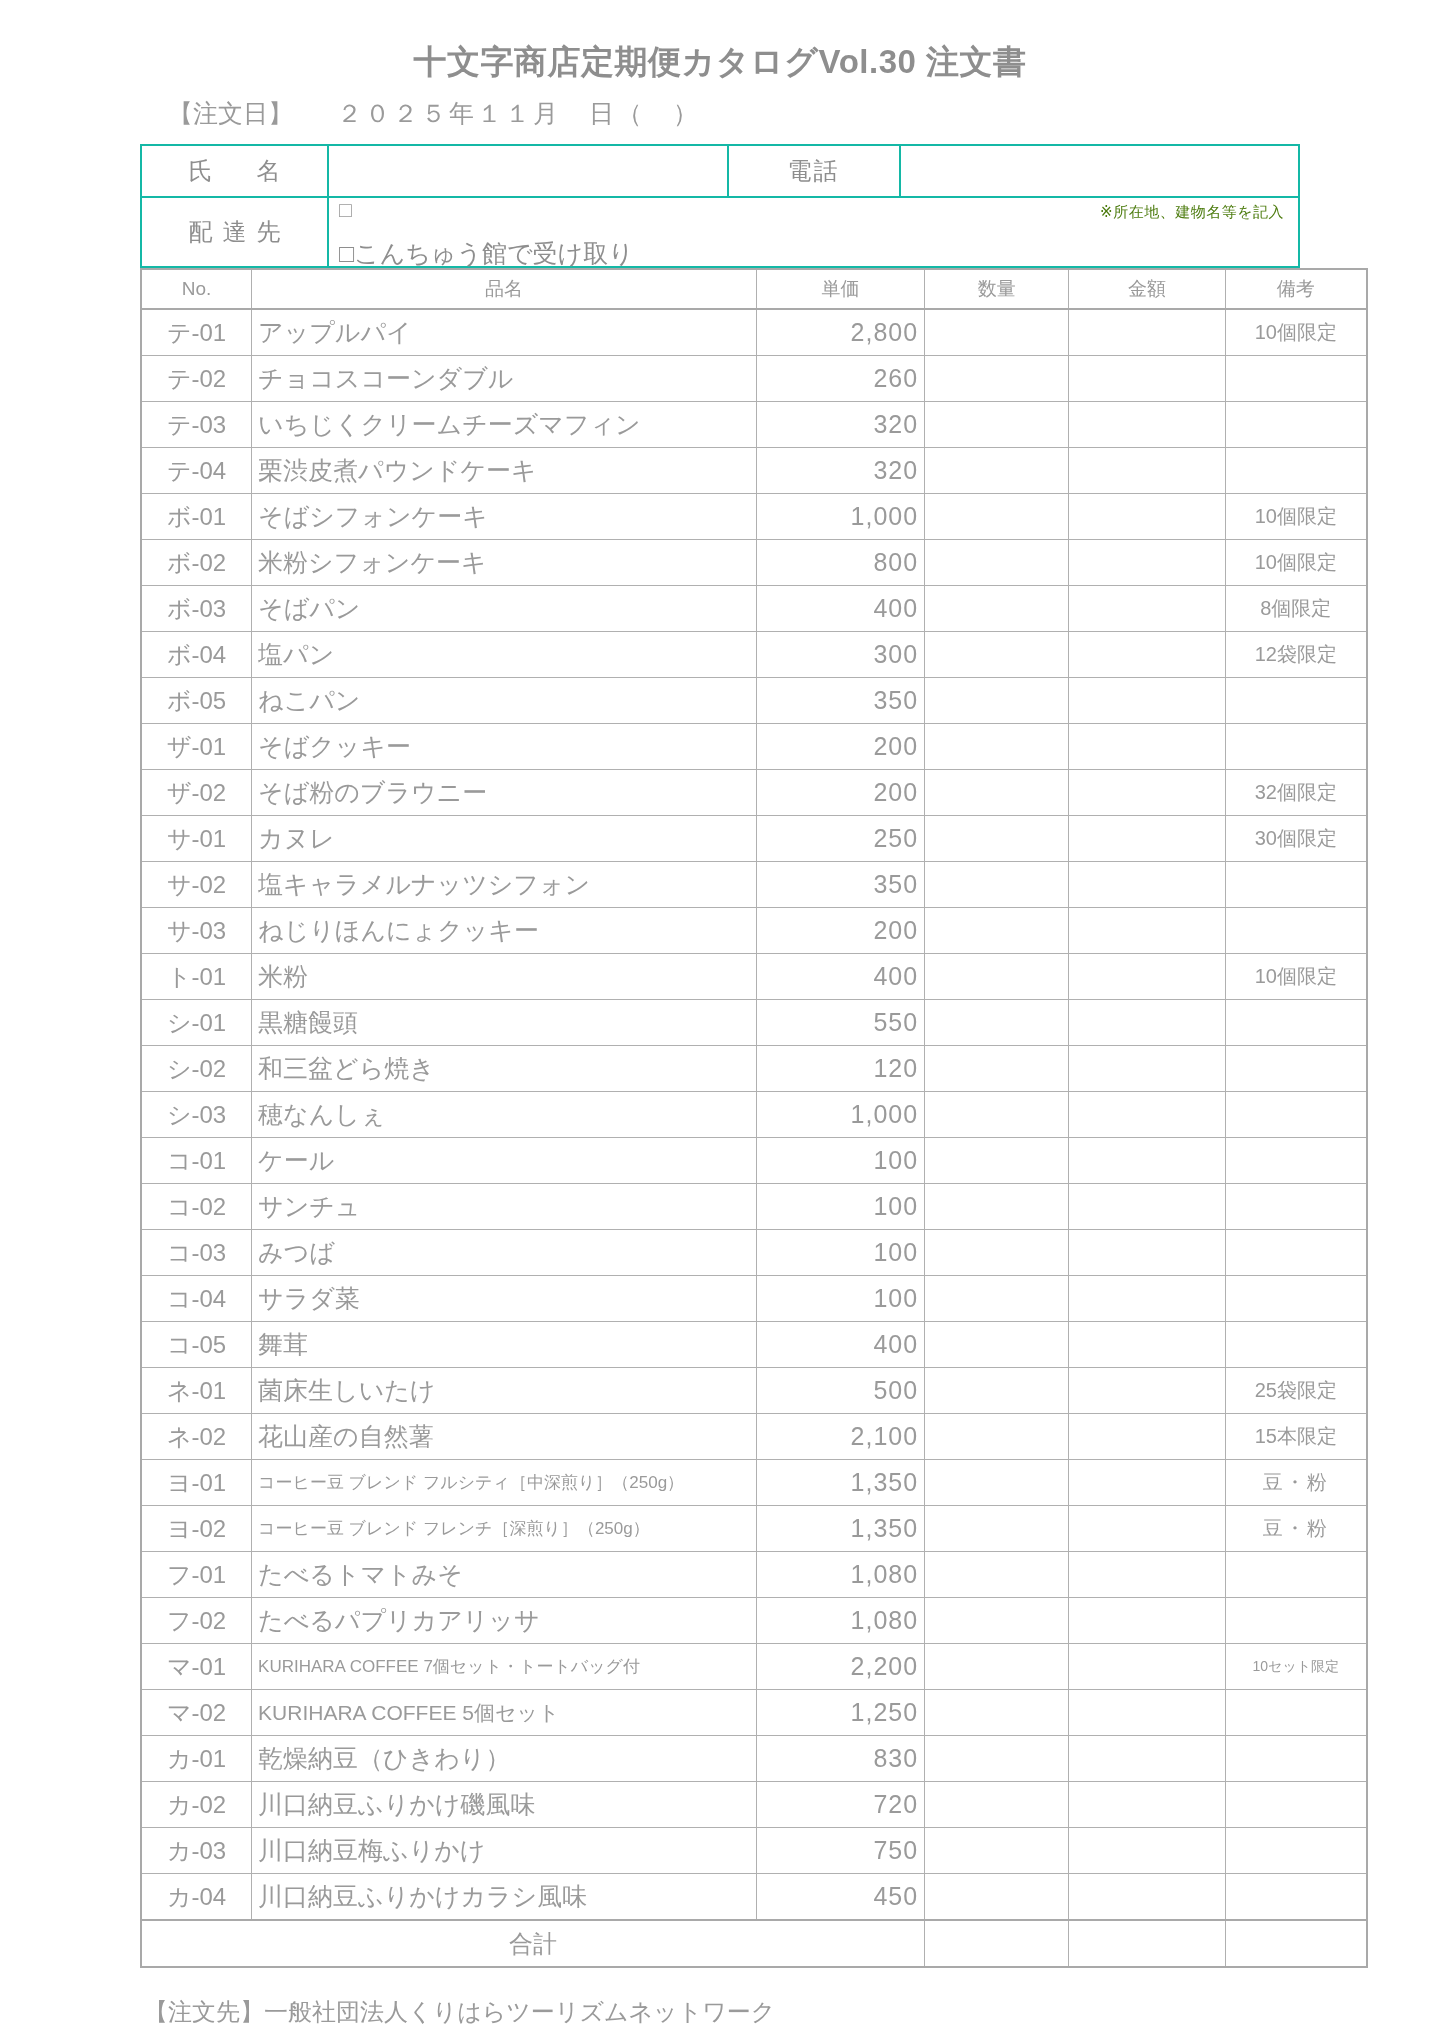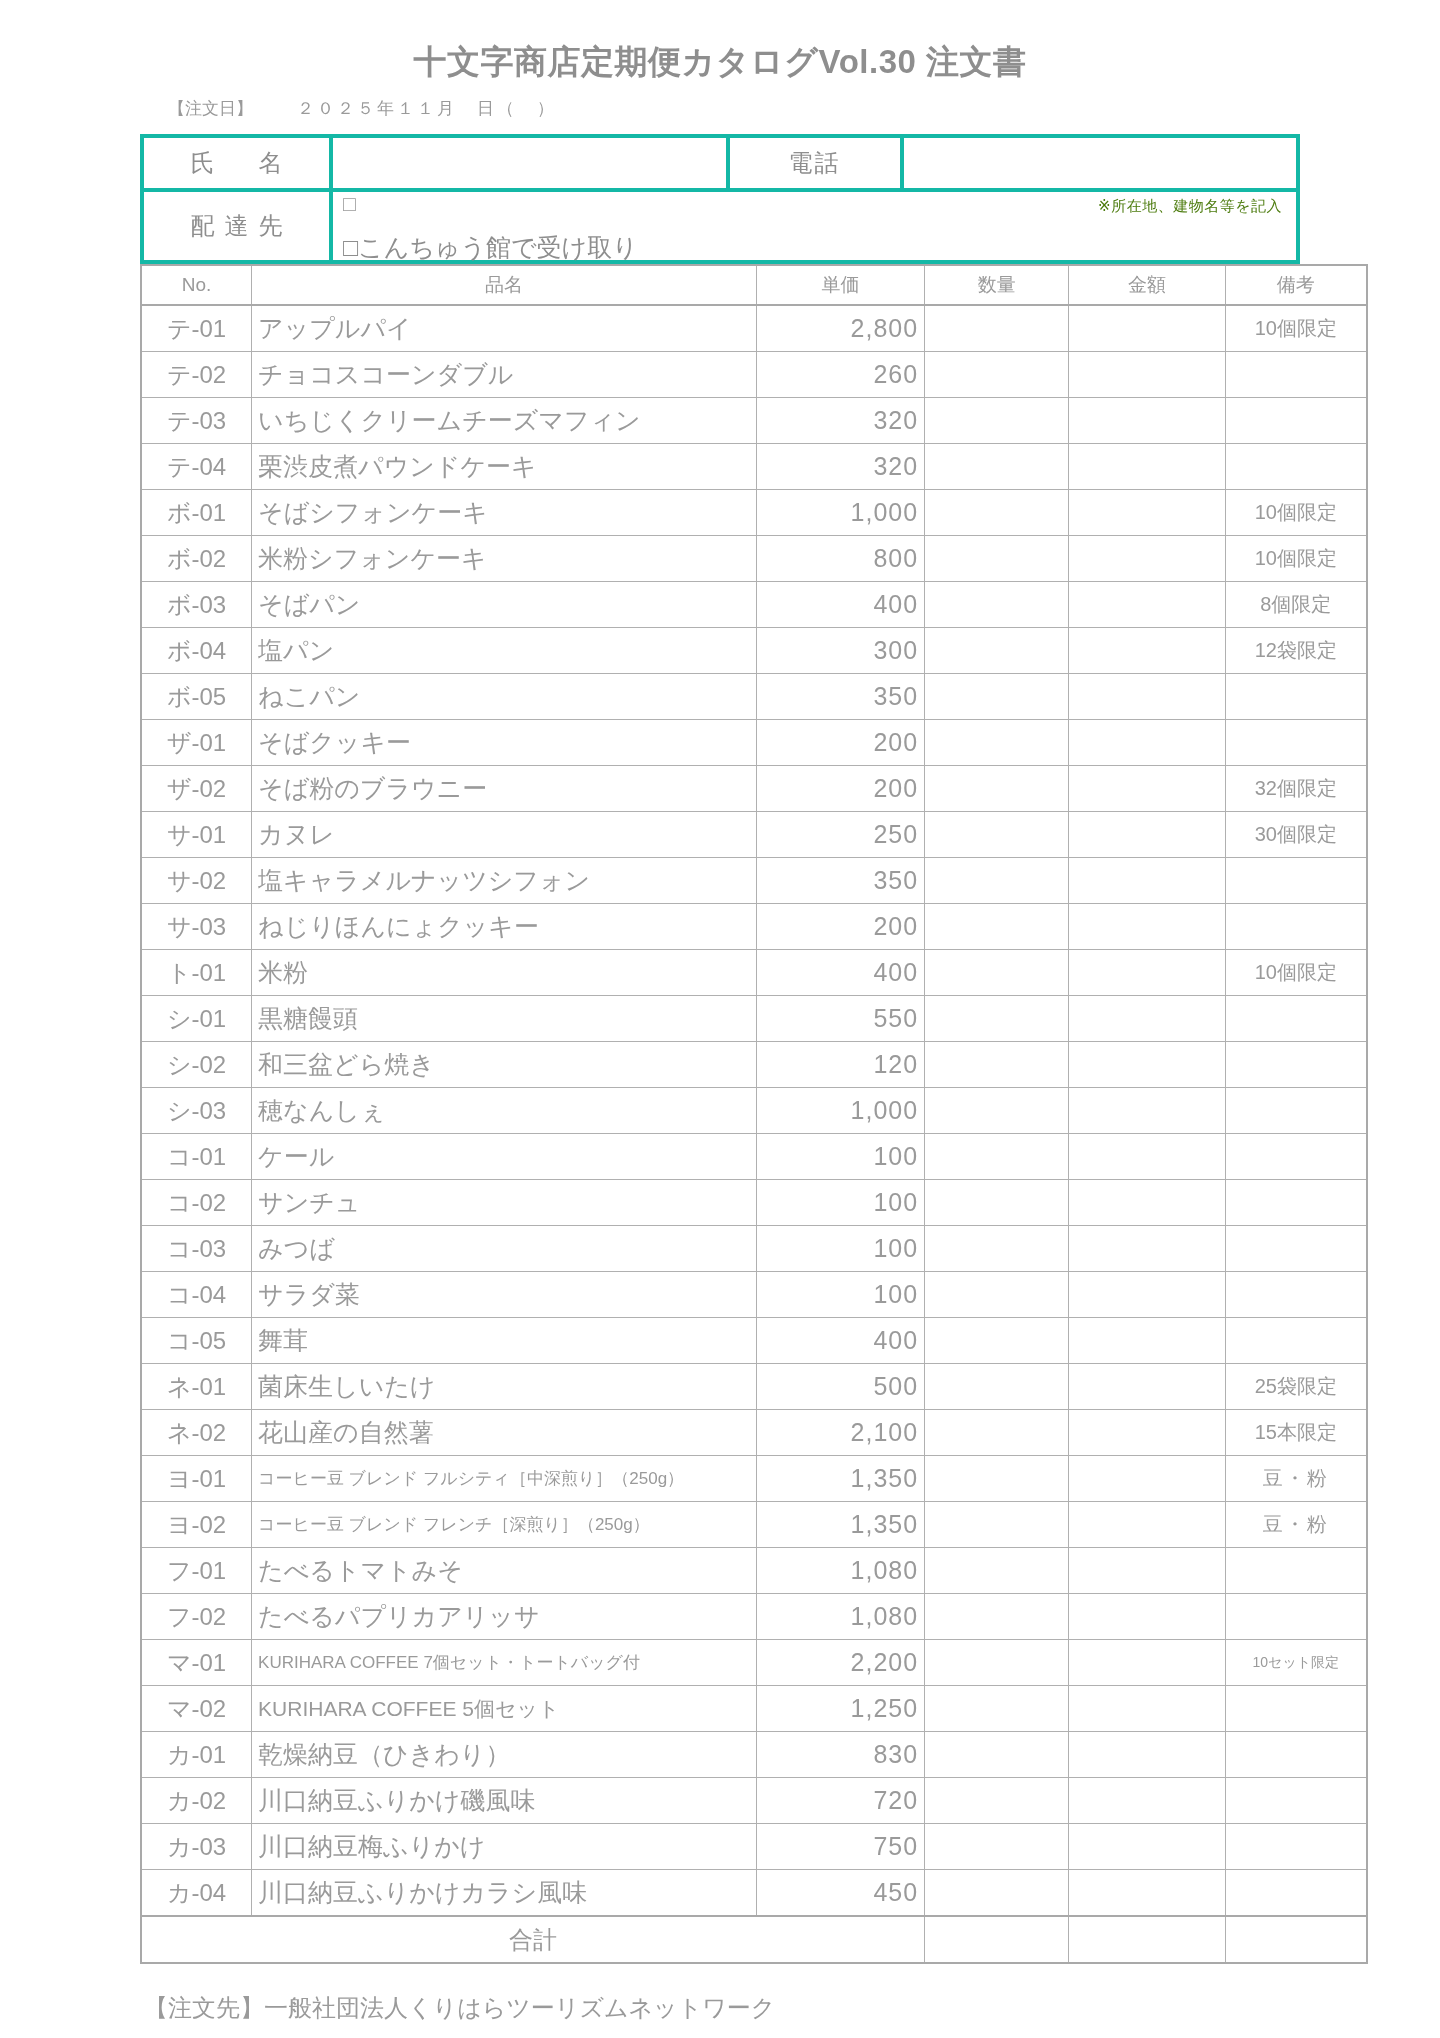--- a/index.html
+++ b/index.html
@@ -27,42 +27,42 @@
   .title {
     text-align: center;
     font-size: 33px;
     font-weight: bold;
     letter-spacing: 0.5px;
     color: #8e8e8e;
     padding-top: 40px;
     white-space: nowrap;
   }
   .orderdate-line {
-    font-size: 17px;
+    font-size: 25px;
     color: #9a9a9a;
     padding-top: 12px;
     padding-left: 28px;
     letter-spacing: 1px;
     white-space: nowrap;
   }
   .orderdate-label { letter-spacing: 0px; }
   .orderdate-value { margin-left: 44px; letter-spacing: 3px; }
 
   
   table {
     border-collapse: collapse;
     table-layout: fixed;
   }
   .form-table {
     width: 1160px;
     margin-top: 14px;
     border: 2px solid #a9a9a9;
   }
   .form-table td {
-    border: 4px solid #14b8a6;
+    border: 2px solid #14b8a6;
     height: 50px;
     font-size: 24px;
     color: #8e8e8e;
     padding: 0 10px;
     vertical-align: middle;
   }
   .lbl-cell {
     width: 165px;
     text-align: center;
     letter-spacing: 10px;

